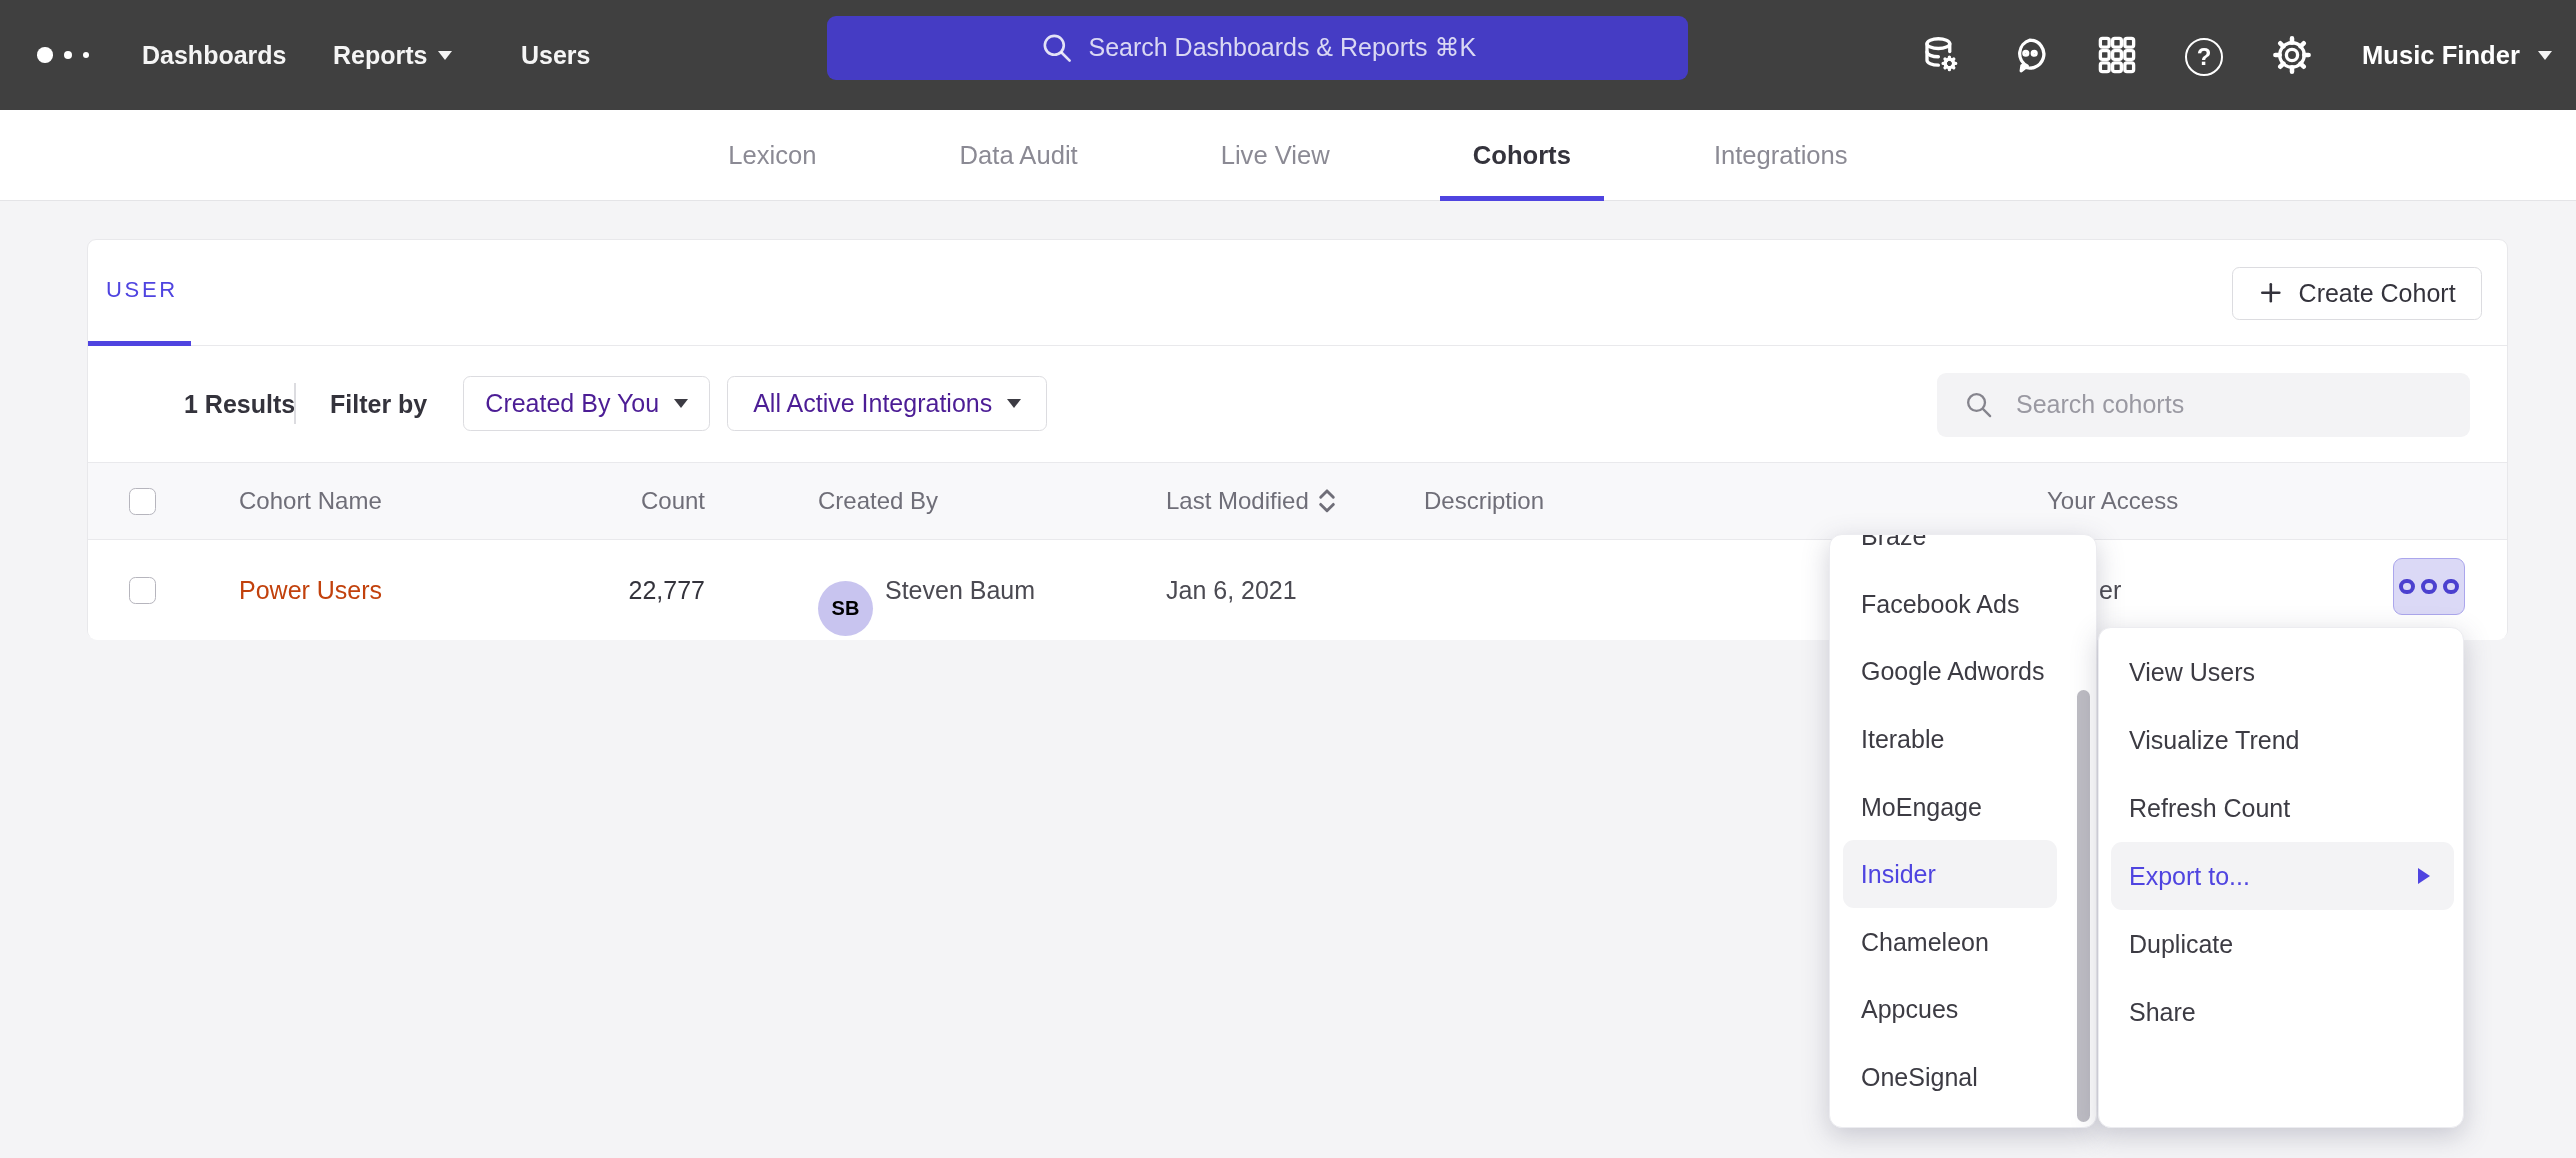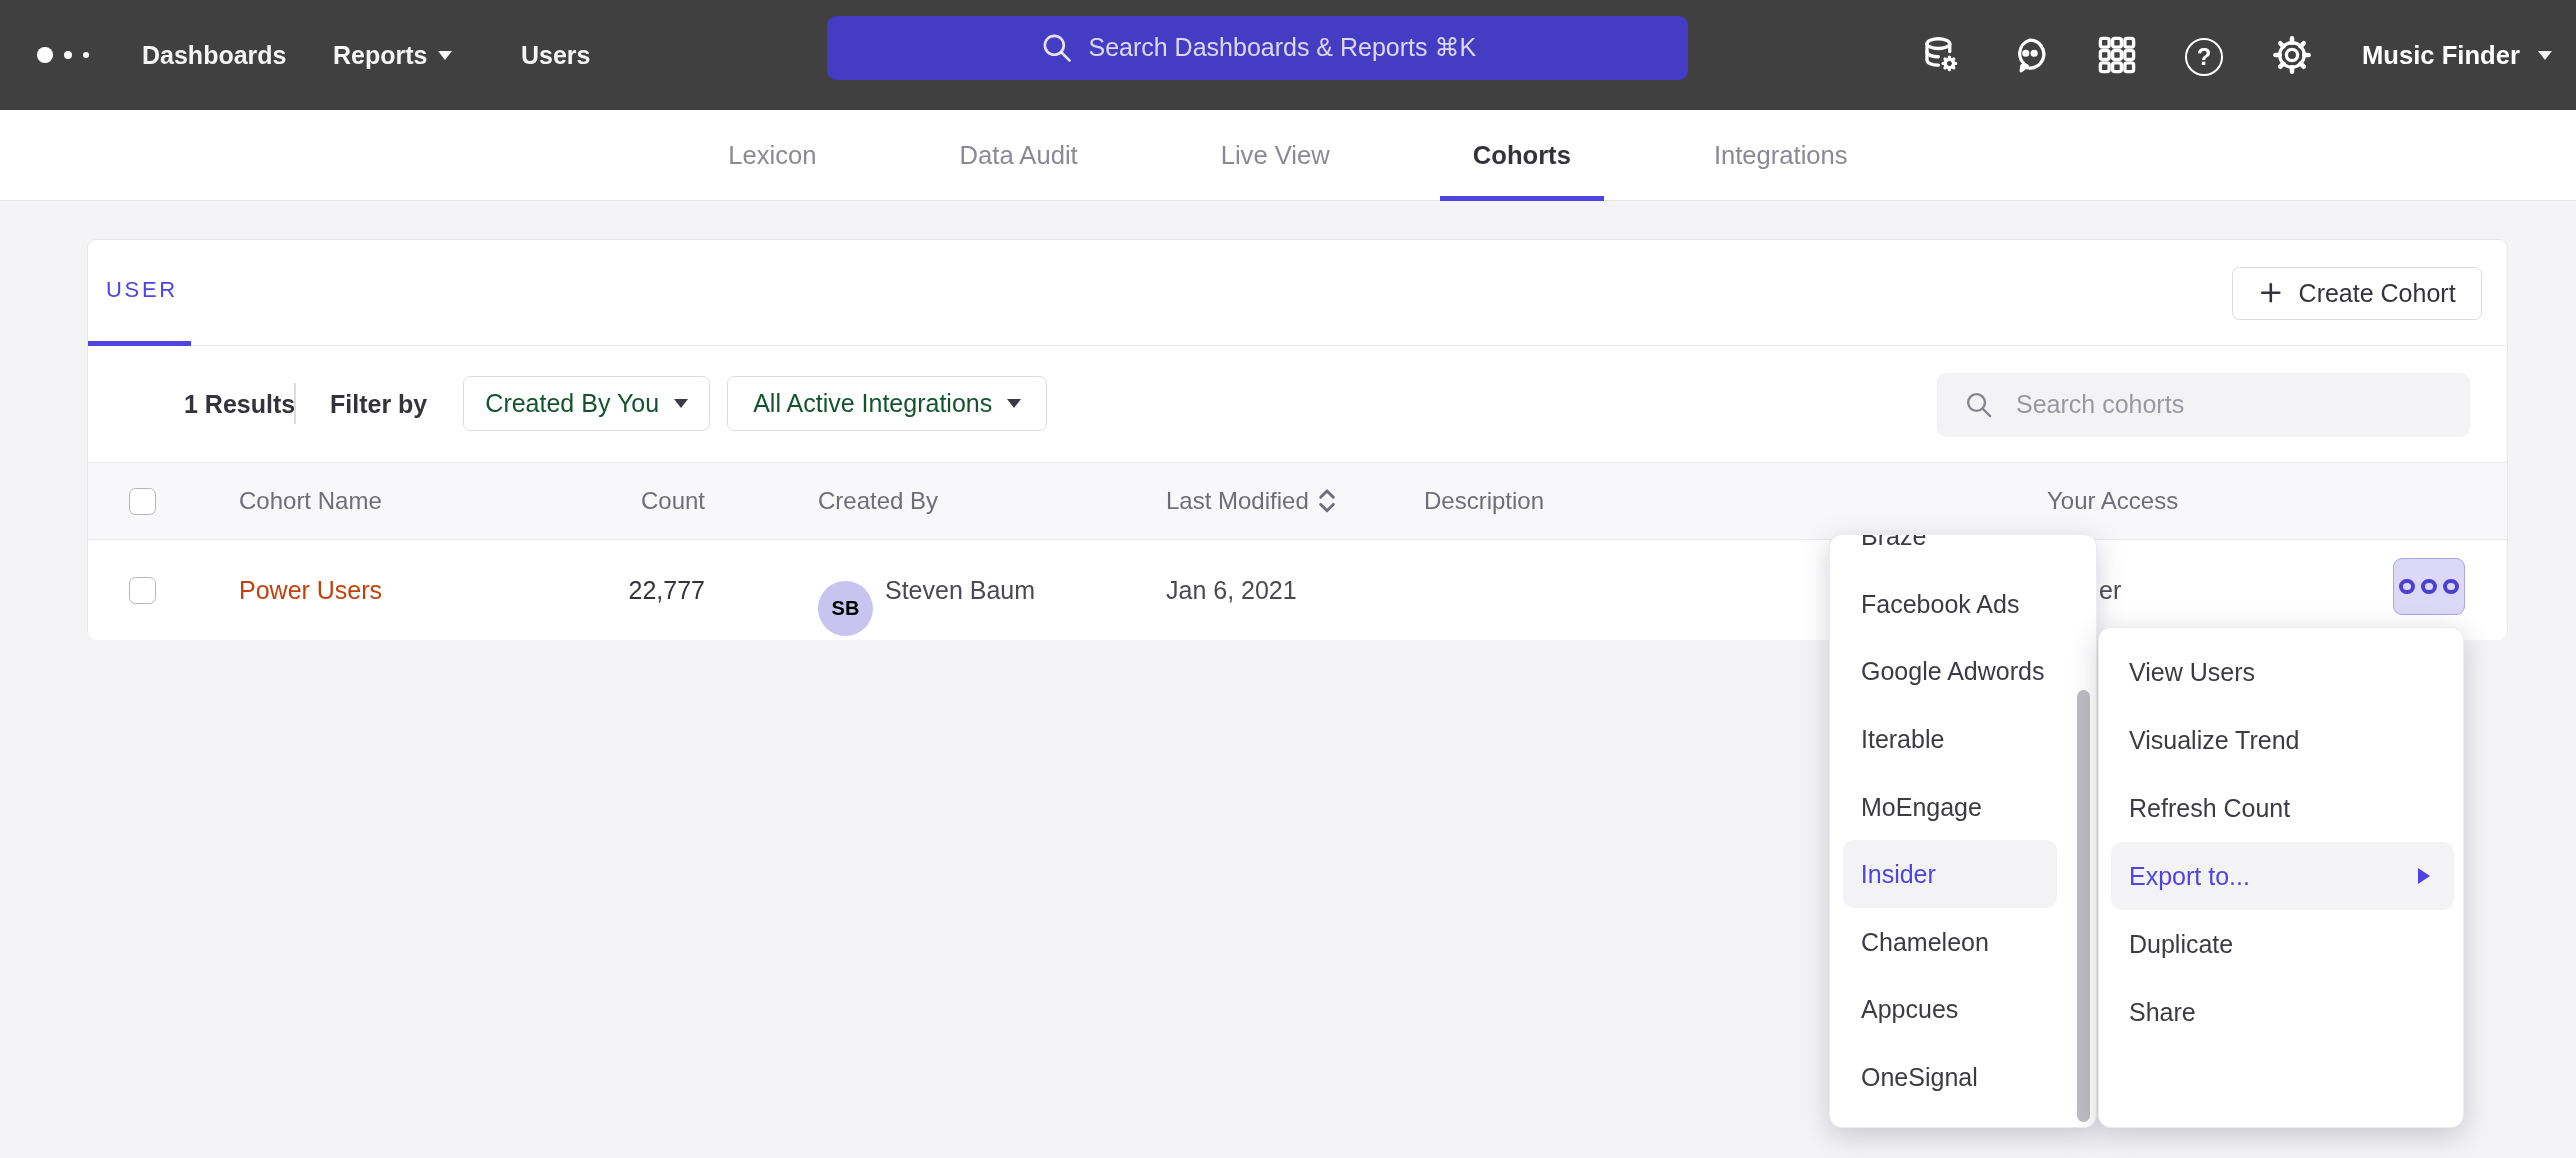--- a/index.html
+++ b/index.html
@@ -45,21 +45,21 @@
   .create-btn { position:absolute; left:2144px; top:26.5px; width:250px; height:53px; background:#fff;
                 border:1.4px solid #dcdce0; border-radius:7.3px; display:flex; align-items:center; justify-content:center;
                 gap:14.6px; font-size:25px; font-weight:500; color:#34333c; cursor:pointer; }
   .create-btn svg { stroke:#34333c; stroke-width:2.4; width:25.6px; height:25.6px; }
 
   .filterbar { position:absolute; left:0; top:106px; width:100%; height:116px; }
   .results { position:absolute; left:96px; top:0; height:116px; line-height:116px; font-size:25px; font-weight:600; color:#34333c; }
   .vdiv { position:absolute; left:206px; top:37px; width:1.8px; height:41px; background:#dcdce0; }
   .filterby { position:absolute; left:242px; top:0; height:116px; line-height:116px; font-size:25px; font-weight:600; color:#34333c; }
   .filter-btn { position:absolute; top:30px; height:55px; background:#fff; border:1.4px solid #dcdce0; border-radius:7.3px;
-                display:flex; align-items:center; justify-content:center; gap:14.6px; font-size:25px; font-weight:500; color:#14532d; cursor:pointer; }
+                display:flex; align-items:center; justify-content:center; gap:14.6px; font-size:25px; font-weight:500; color:#4c1d95; cursor:pointer; }
   .caret-d { width:0; height:0; border-left:7.3px solid transparent; border-right:7.3px solid transparent; border-top:9px solid #3c3b43; }
   .cohort-search { position:absolute; left:1849px; top:26.5px; width:533px; height:64px; background:#f3f3f5; border-radius:9px; }
   .cohort-search svg { position:absolute; left:25.6px; top:16.4px; stroke:#85848d; }
   .cohort-search input { position:absolute; left:79px; top:0; width:438px; height:64px; border:none; outline:none;
                          background:transparent; font-family:"Liberation Sans", sans-serif; font-size:25px; color:#34333c; }
   .cohort-search input::placeholder { color:#9a99a2; }
 
   .thead { position:absolute; left:0; top:222px; width:100%; height:78px; background:#f8f8fa;
            border-top:0.9px solid #e9e9ec; border-bottom:0.9px solid #e9e9ec; font-size:24px; color:#6f6e78; }
   .thead .cell, .trow .cell { position:absolute; top:0; height:100%; display:flex; align-items:center; }

